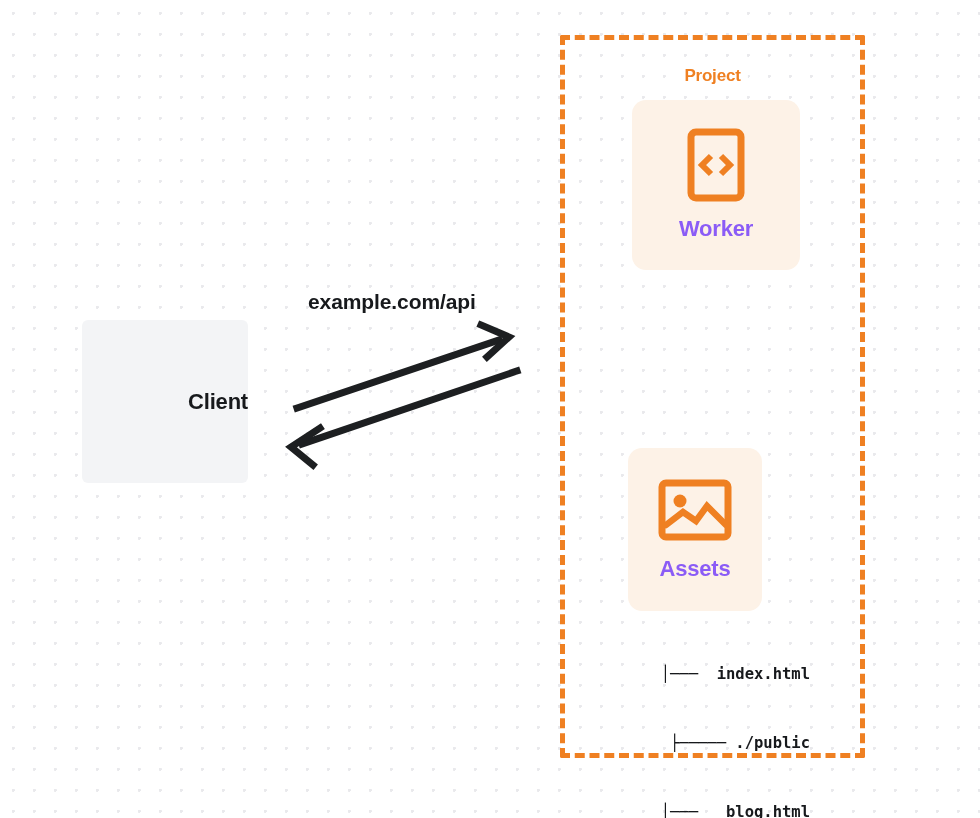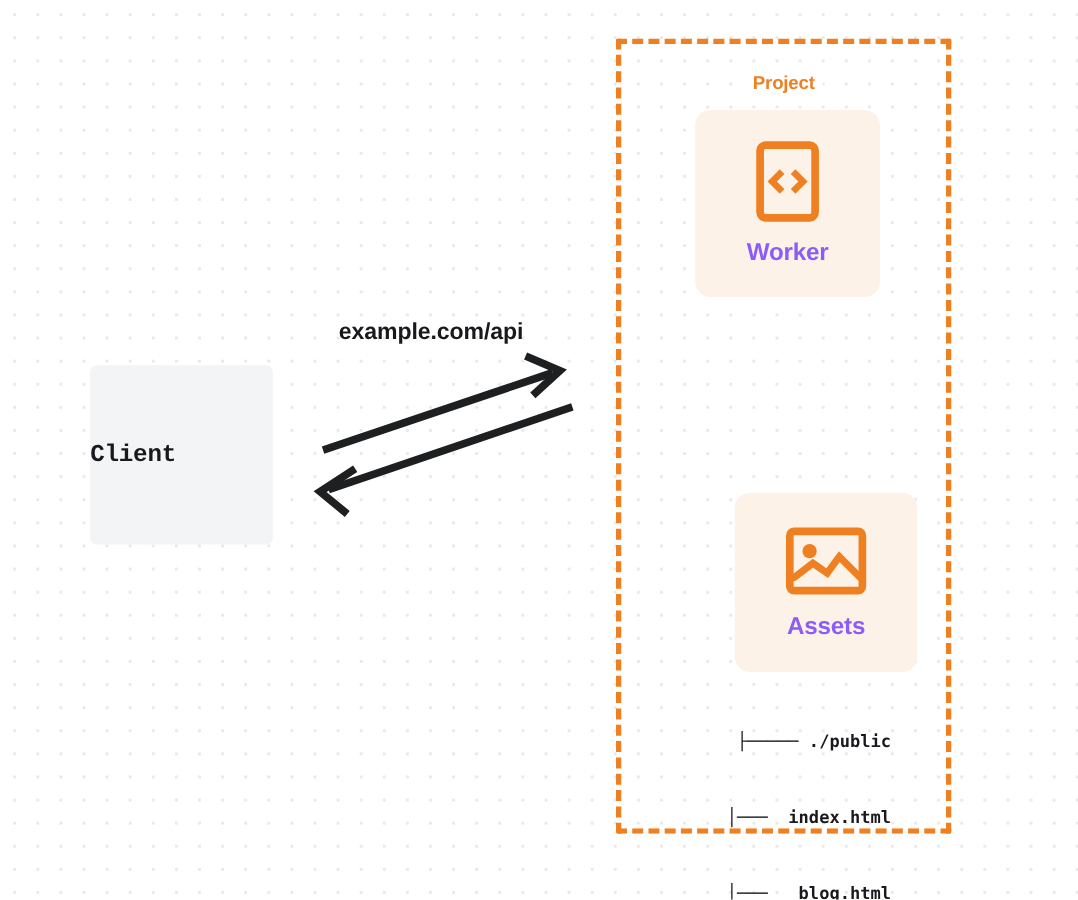--- a/index.html
+++ b/index.html
@@ -19,29 +19,28 @@
     background-color: #ffffff;
     background-image: radial-gradient(circle at 1.4px 1.4px, #e9e9ec 1.4px, transparent 1.5px);
     background-size: 21px 21px;
     background-position: 12px 12px;
   }
 
   
   #client-box {
     position: absolute;
     left: 82px;
-    top: 332px;
+    top: 320px;
     width: 166px;
     height: 163px;
     background: #f3f4f6;
     border-radius: 6px;
     display: flex;
     align-items: center;
-    justify-content: flex-start;
-    font-family: Liberation Mono, monospace;
+    justify-content: flex-end;
   }
   #client-box .node-label {
     font-size: 22px;
     font-weight: bold;
     color: #17191c;
     letter-spacing: -0.2px;
   }
 
   
   #arrows {
@@ -103,23 +102,22 @@
   }
   #worker-card {
     left: 632px;
     top: 100px;
     width: 168px;
     height: 170px;
   }
   #assets-card {
     left: 628px;
     top: 448px;
-    width: 166px;
+    width: 134px;
     height: 163px;
-    margin-left: 40px;
   }
   .card .card-icon {
     display: block;
     line-height: 0;
   }
   #worker-card .card-icon { margin-bottom: 14px; }
   #assets-card .card-icon { margin-bottom: 14px; }
   .card .node-label {
     font-size: 22px;
     font-weight: bold;
@@ -187,19 +185,19 @@
       <svg width="74" height="64" viewBox="0 0 74 64" xmlns="http://www.w3.org/2000/svg">
         <rect x="4" y="5" width="66" height="54" rx="4" ry="4" fill="none" stroke="#ef8022" stroke-width="7"></rect>
         <circle cx="22" cy="23" r="6.5" fill="#ef8022"></circle>
         <polyline points="8,47 25,34 38,43 49,28 68,47" fill="none" stroke="#ef8022" stroke-width="6.5" stroke-linecap="round" stroke-linejoin="miter"></polyline>
       </svg>
     </span>
     <span class="node-label">Assets</span>
   </div>
 
   <div id="file-tree">
+    <span class="tree-row">      │───  index.html</span>
     <span class="tree-row">├───── ./public</span>
-    <span class="tree-row">      │───  index.html</span>
     <span class="tree-row">      │───   blog.html</span>
     
   </div>
 
 </div>
 
 </body></html>

